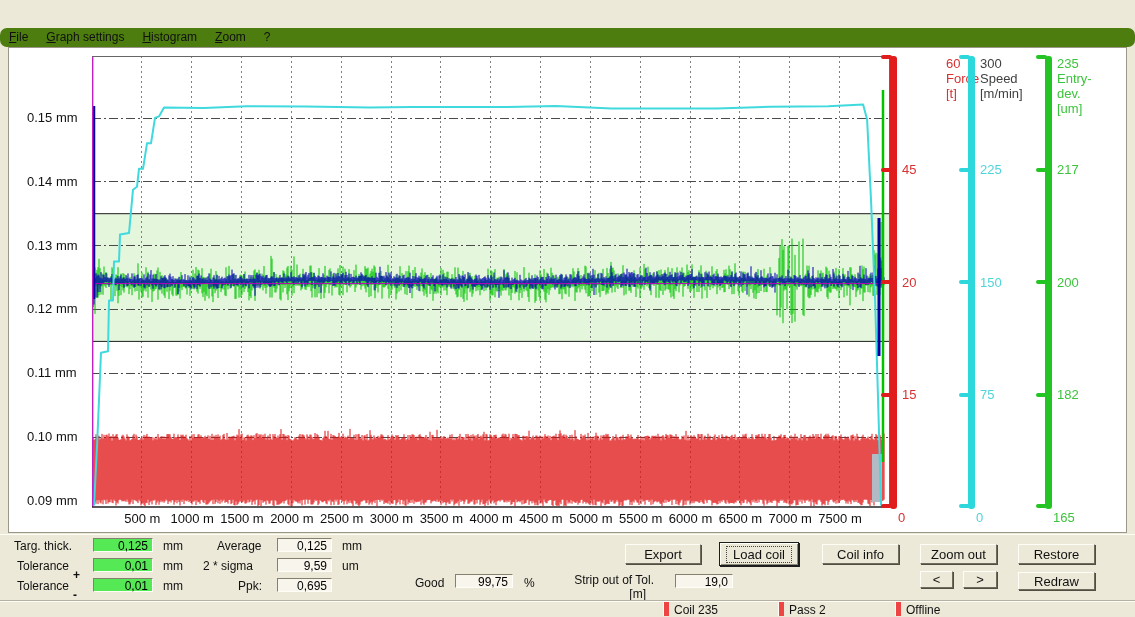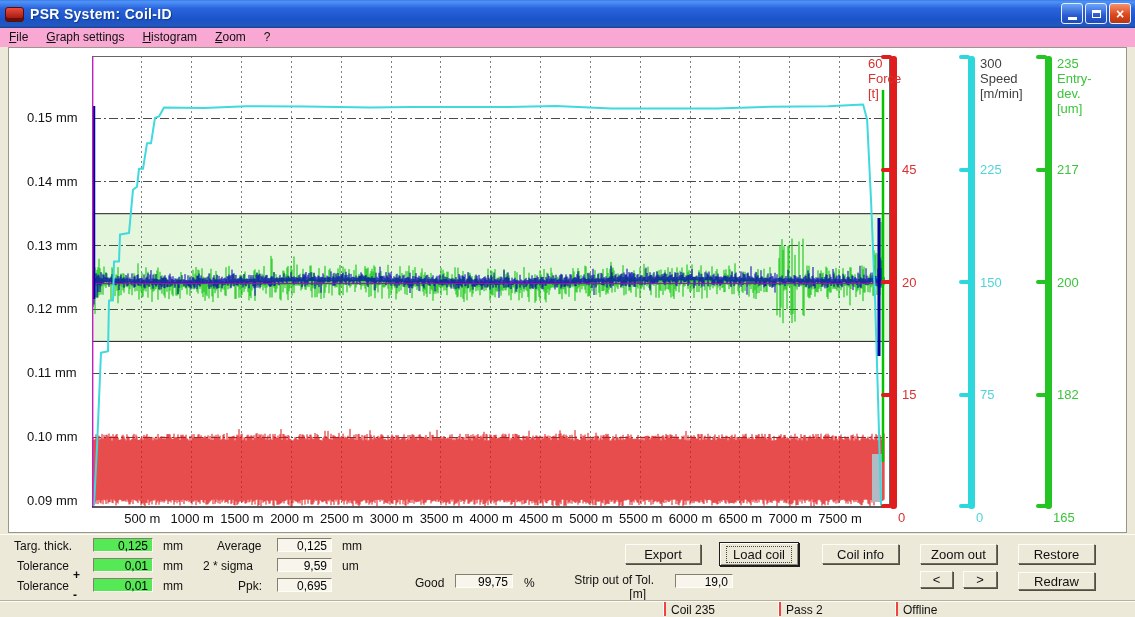--- a/index.html
+++ b/index.html
@@ -15,22 +15,22 @@
   .title-text{color:#fff;font-size:14px;font-weight:bold;text-shadow:1px 1px 1px #123a8a;letter-spacing:.3px;}
   .winbtns{position:absolute;right:4px;top:3px;display:flex;gap:2px;}
   .wbtn{width:22px;height:21px;border-radius:3px;border:1px solid #e8f0ff;
     display:flex;align-items:center;justify-content:center;box-sizing:border-box;}
   .wbtn.blue{background:linear-gradient(180deg,#6ba4f8,#2a5cd0 60%,#1e4cb8);}
   .wbtn.red{background:linear-gradient(180deg,#f2926f,#dd4a1e 55%,#b93510);}
   .g-min{width:9px;height:3px;background:#fff;margin-top:10px;}
   .g-rest{width:9px;height:8px;border:1px solid #fff;border-top:3px solid #fff;box-sizing:border-box;}
   .g-close{color:#fff;font-size:14px;font-weight:bold;line-height:14px;}
   
-  .menubar{position:absolute;left:0;top:28px;width:100%;height:19px;background:#f9a8d4;
-    font-size:12px;color:#111;display:flex;align-items:center;padding-left:9px;box-sizing:border-box;}
+  .menubar{position:absolute;left:0;top:28px;width:100%;height:19px;background:#4d7c0f;
+    font-size:12px;color:#111;display:flex;align-items:center;padding-left:9px;box-sizing:border-box;border-radius:7px;}
   .menu-item{padding:1px 6px 2px 6px;margin-right:6px;cursor:default;}
   .menu-item:first-child{padding-left:0;}
   
   .chart-panel{position:absolute;left:8px;top:47px;width:1119px;height:486px;background:#fff;
     border:1px solid #9a968a;box-sizing:border-box;}
   .plot-wrap{position:absolute;left:83px;top:8px;width:798px;height:452px;}
   .ylabel{position:absolute;left:18px;width:60px;text-align:left;font-size:13px;color:#111;height:15px;}
   .xlabel{position:absolute;top:463px;width:60px;text-align:center;font-size:13px;color:#111;white-space:nowrap;}
   .scale-bar{position:absolute;top:8px;width:7px;height:453px;border-radius:3px;}
   .scale-tick{position:absolute;width:11px;height:4px;border-radius:2px;}
@@ -48,42 +48,27 @@
   .btn{position:absolute;display:flex;align-items:center;justify-content:center;
     font-size:13px;color:#111;background:#ece9d8;box-sizing:border-box;
     border:1px solid #6e6a5c;border-top-color:#fffef6;border-left-color:#fffef6;
     box-shadow:1px 1px 0 #504d42;cursor:default;}
   .btn.default{border:1px solid #1d1d1d;box-shadow:inset 1px 1px 0 #fffef6,inset -1px -1px 0 #8d897a,1px 1px 0 #1d1d1d;}
   .btn.default .inner{border:1px dotted #444;padding:0 6px;line-height:15px;}
   
   .statusbar{position:absolute;left:0;top:600px;width:1135px;height:17px;background:#ece9d8;
     border-top:1px solid #b5b1a2;box-shadow:inset 0 1px 0 #fffef6;font-size:12px;color:#111;}
   .status-seg{position:absolute;top:1px;height:14px;padding:1px 0 0 5px;box-sizing:border-box;}
-  .status-seg.sep{border-left:2px solid #ef4444;box-shadow:-1px 0 0 #fffef6;}
+  .status-seg.sep{border-left:5px solid #ef4444;box-shadow:-1px 0 0 #fffef6;}
 </style>
 </head>
 <body>
 
 <div class="window">
 
-  <div class="titlebar">
-    <div class="title-icon"></div>
-    <div class="title-text">PSR System: Coil-ID</div>
-    <div class="winbtns">
-      <div class="wbtn blue">
-          <span class="g-min"></span>
-        </div>
-      <div class="wbtn blue">
-          <span class="g-rest"></span>
-        </div>
-      <div class="wbtn red">
-          <span class="g-close">×</span>
-        </div>
-    </div>
-  </div>
 
   <div class="menubar" id="menubar">
       <span class="menu-item"><u>F</u>ile</span>
       <span class="menu-item"><u>G</u>raph settings</span>
       <span class="menu-item"><u>H</u>istogram</span>
       <span class="menu-item"><u>Z</u>oom</span>
       <span class="menu-item">?</span>
     </div>
 
   <div class="chart-panel" id="chartpanel">
@@ -149,21 +134,21 @@
       <div class="xlabel" style="left: 651.54px;">6000 m</div>
       <div class="xlabel" style="left: 701.38px;">6500 m</div>
       <div class="xlabel" style="left: 751.22px;">7000 m</div>
       <div class="xlabel" style="left: 801.06px;">7500 m</div>
       <div class="scale-bar" style="left: 881px; background: rgb(224, 28, 28);"></div>
       <div class="scale-tick" style="left: 872px; top: 7px; background: rgb(224, 28, 28);"></div>
       <div class="scale-tick" style="left: 872px; top: 119.5px; background: rgb(224, 28, 28);"></div>
       <div class="scale-tick" style="left: 872px; top: 232px; background: rgb(224, 28, 28);"></div>
       <div class="scale-tick" style="left: 872px; top: 344.5px; background: rgb(224, 28, 28);"></div>
       <div class="scale-tick" style="left: 872px; top: 456px; background: rgb(224, 28, 28);"></div>
-      <div class="scale-title" style="left: 859px; top: 8px; color: rgb(217, 48, 48);">
+      <div class="scale-title" style="left: 937px; top: 8px; color: rgb(217, 48, 48);">
         <div>60</div>
         <div>Force</div>
         <div>[t]</div>
       </div>
       <div class="scale-label" style="left: 893px; top: 114.25px; color: rgb(217, 48, 48);">45</div>
       <div class="scale-label" style="left: 893px; top: 226.5px; color: rgb(217, 48, 48);">20</div>
       <div class="scale-label" style="left: 893px; top: 338.75px; color: rgb(217, 48, 48);">15</div>
       <div class="scale-label" style="left: 889px; top: 462px; color: rgb(217, 48, 48);">0</div>
       <div class="scale-bar" style="left: 959px; background: rgb(44, 216, 220);"></div>
       <div class="scale-tick" style="left: 950px; top: 7px; background: rgb(44, 216, 220);"></div>

